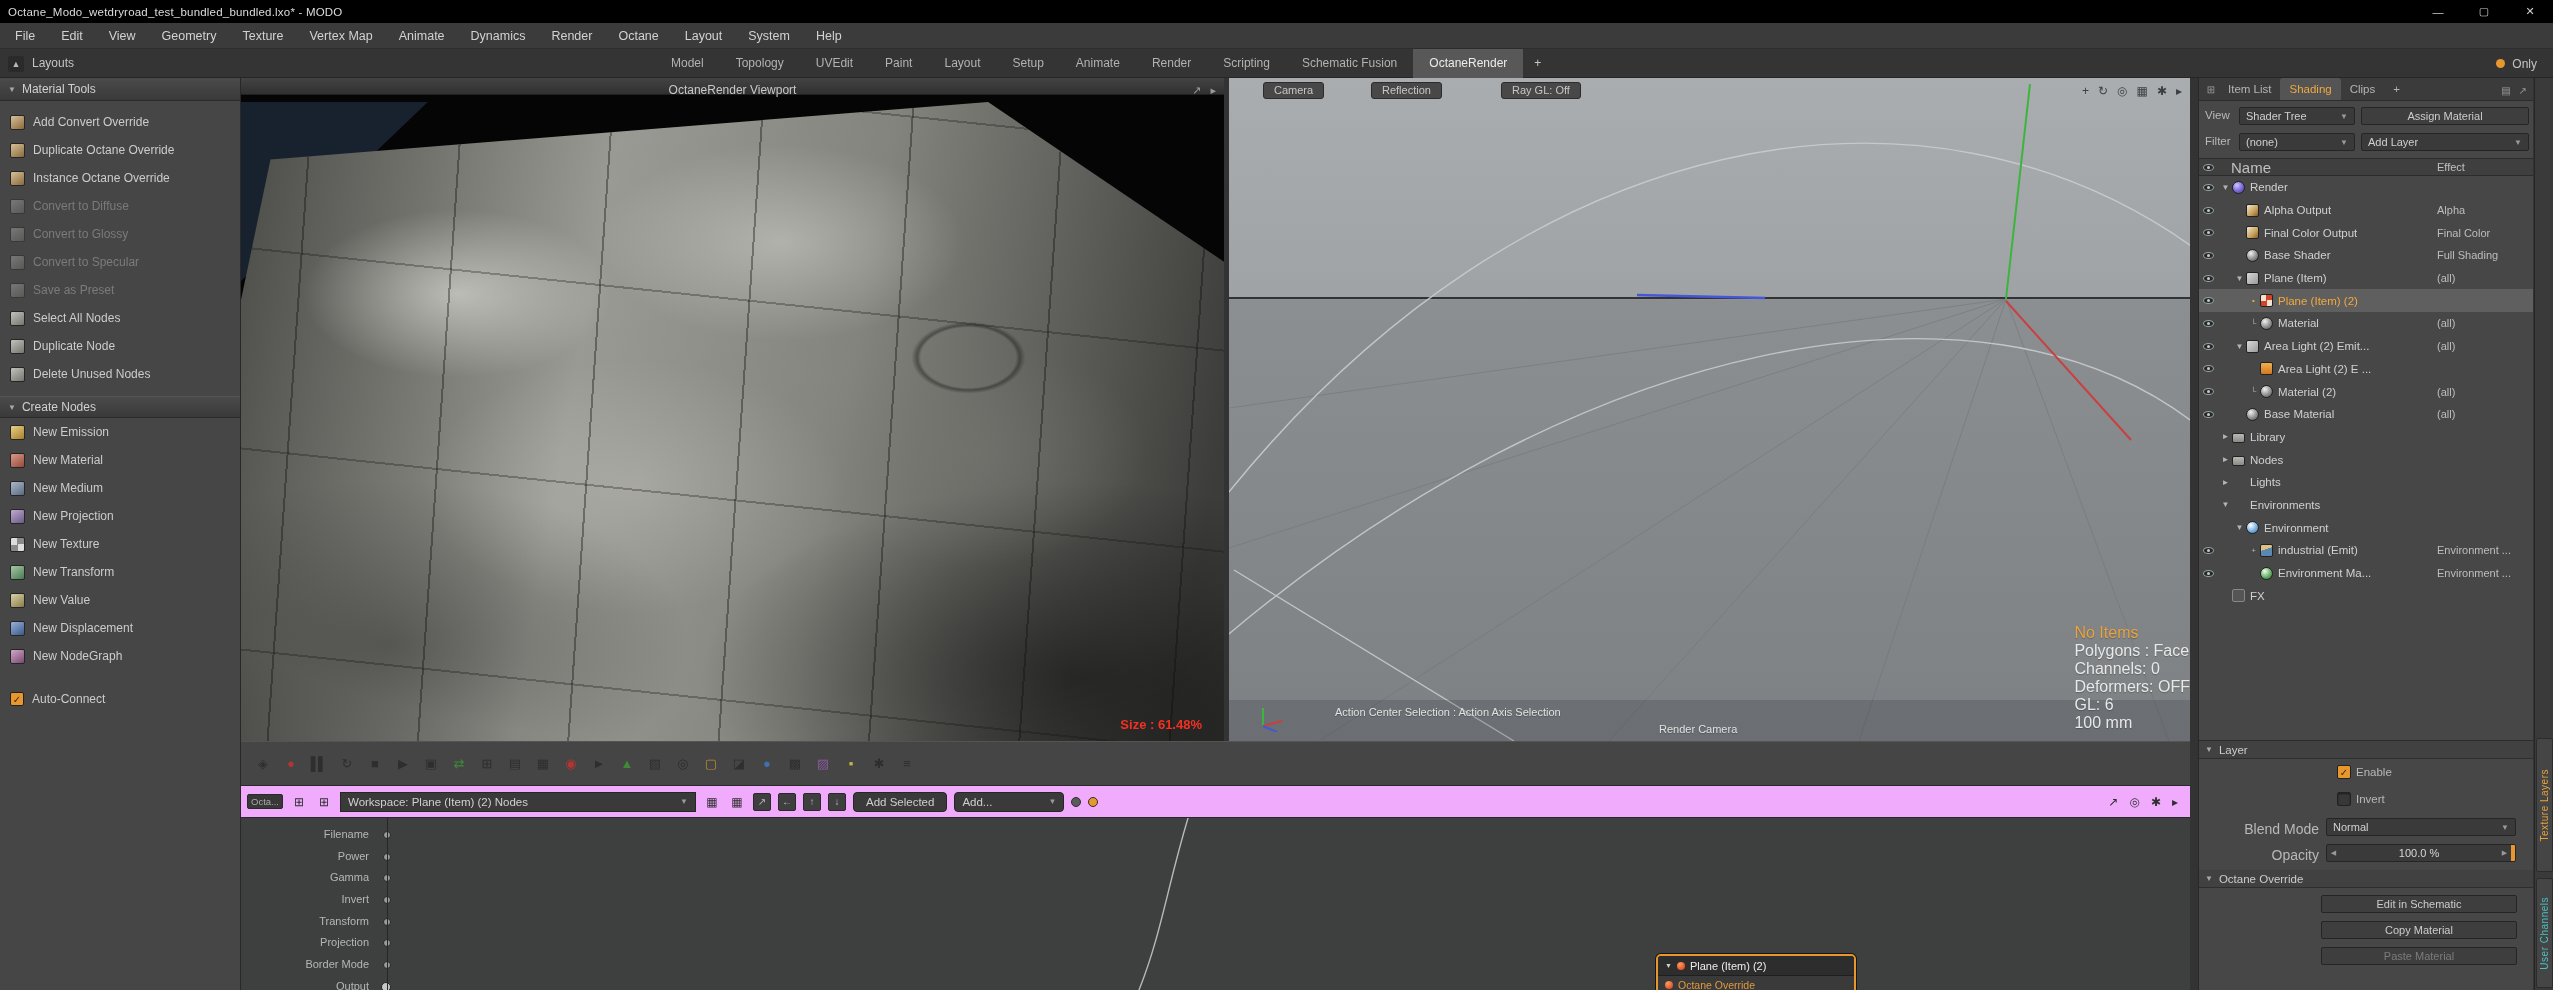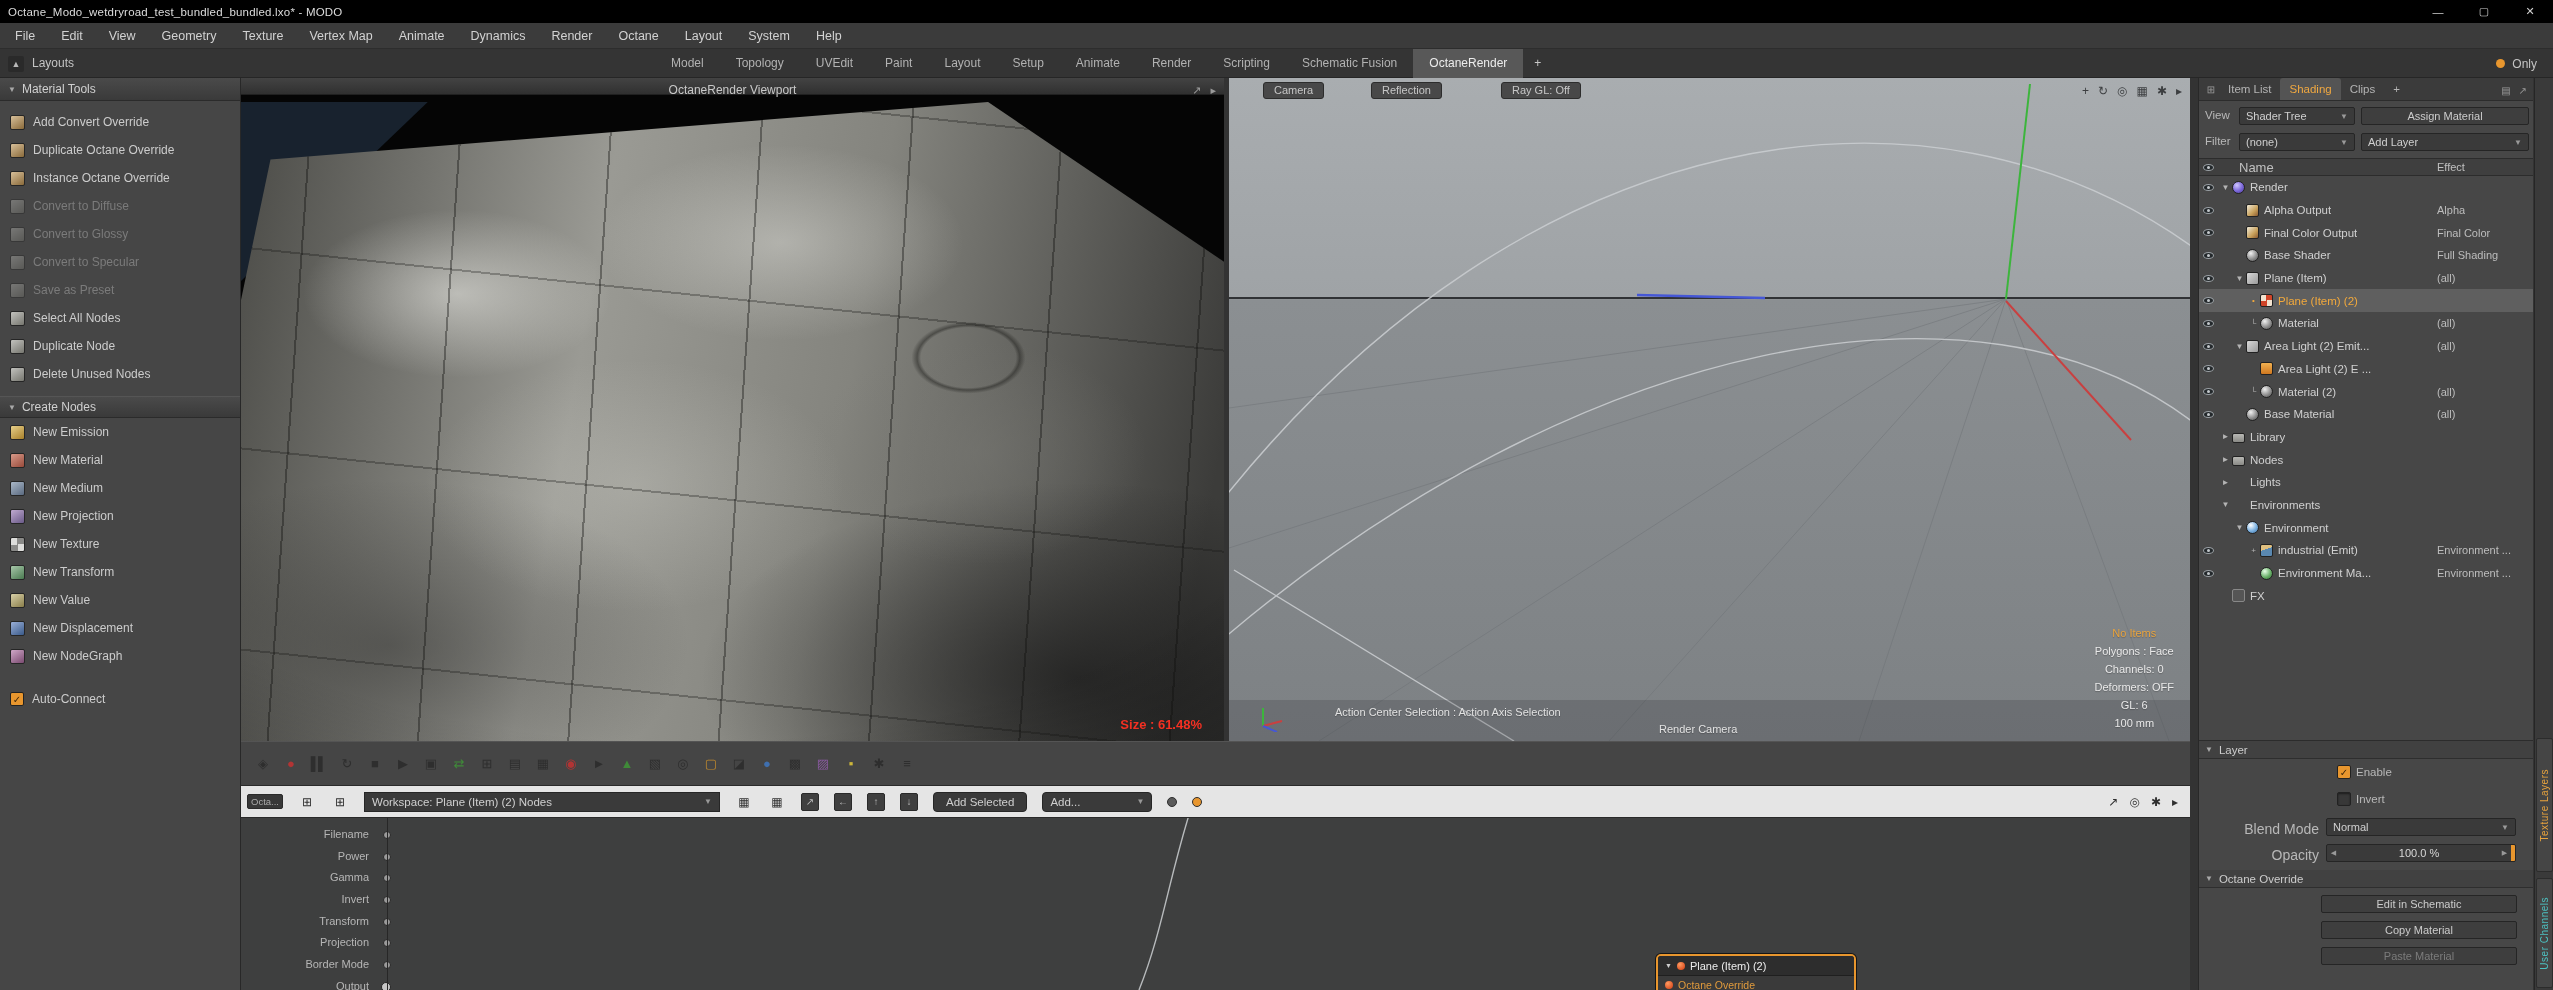--- a/index.html
+++ b/index.html
@@ -73,36 +73,36 @@
       radial-gradient(240px 160px at 75% 55%, rgba(120,120,115,.50), transparent 70%),
       radial-gradient(400px 220px at 15% 85%, rgba(60,60,58,.60), transparent 75%),
       radial-gradient(500px 260px at 85% 90%, rgba(25,25,25,.75), transparent 75%),
       linear-gradient(100deg,#4a4a46,#9a9a94 35%,#84847e 60%,#3c3c3a 95%)}
   .szlbl{position:absolute;right:22px;bottom:9px;color:#f53022;font-size:13px;font-weight:bold}
 
   
   .vp3{position:absolute;left:1229px;top:78px;width:961px;height:663px;overflow:hidden;background:linear-gradient(#a9adb0,#9fa3a6 33%,#8b8f92 33.5%,#7d8184)}
   .vtab{position:absolute;top:4px;height:17px;line-height:15px;padding:0 10px;background:rgba(58,58,58,.88);border:1px solid #2c2c2c;border-radius:3px;color:#c6c6c6;font-size:11px}
   .vpic{position:absolute;right:8px;top:6px;display:flex;gap:9px;color:#3c3e40;font-size:12px}
-  .vstats{position:absolute;right:16px;top:546px;text-align:center;font-size:11px;color:#e9e9e9;line-height:18px;text-shadow:0 1px 1px rgba(0,0,0,.25)}
+  .vstats{position:absolute;right:0;top:546px;text-align:left;font-size:16px;color:#e9e9e9;line-height:18px;text-shadow:0 1px 1px rgba(0,0,0,.25)}
   .vstats span{display:block}
   .oi{color:#e8a33d}
   .vband{position:absolute;left:0;right:0;top:622px;height:41px;background:rgba(25,29,33,.18)}
   .vaction{position:absolute;left:106px;top:628px;font-size:11px;color:#e2e2e2;text-shadow:0 1px 1px rgba(0,0,0,.25)}
   .vcam{position:absolute;left:430px;top:645px;font-size:11px;color:#e2e2e2;text-shadow:0 1px 1px rgba(0,0,0,.25)}
   .vaxis{position:absolute;left:26px;top:624px}
 
   
   .astrip{position:absolute;left:241px;top:741px;width:1949px;height:45px;background:#454545;border-top:1px solid #545454;border-bottom:1px solid #2a2a2a;display:flex;align-items:center;gap:6px;padding-left:10px}
   .ti{width:22px;height:22px;display:flex;align-items:center;justify-content:center;font-size:13px;color:#2e2e2e;letter-spacing:-2px}
   .ti.red{color:#b23434}.ti.grn{color:#3f8a38}.ti.blu{color:#3f6fae}.ti.amb{color:#c08a2e}.ti.pur{color:#8a5aa0}.ti.yel{color:#cdb63a}
 
   
   .schem{position:absolute;left:241px;top:786px;width:1949px;bottom:0;background:#3e3f3f}
-  .sbar{height:32px;background:#e5e5e5;border-bottom:1px solid #292929;display:flex;align-items:center;gap:15px;padding-left:6px;position:relative}
+  .sbar{height:32px;background:#f0abfc;border-bottom:1px solid #292929;display:flex;align-items:center;gap:7px;padding-left:6px;position:relative}
   .stag{background:#383838;border:1px solid #2a2a2a;border-radius:2px;font-size:9.5px;color:#aaa;padding:1px 3px;white-space:nowrap}
   .sic{width:18px;height:18px;display:flex;align-items:center;justify-content:center;color:#2f2f2f;font-size:12px}
   .sic.boxed{background:#3f3f3f;border:1px solid #2a2a2a;border-radius:2px;color:#bdbdbd;font-size:10px}
   .wsdd{width:356px;height:20px;background:#3a3a3a;border:1px solid #262626;border-radius:0;display:flex;align-items:center;padding:0 7px;font-size:11.5px;color:#d0d0d0}
   .car{margin-left:auto;font-size:8px;color:#999;padding-left:6px}
   .sbtn{height:20px;background:#3a3a3a;border:1px solid #262626;border-radius:4px;display:flex;align-items:center;padding:0 12px;font-size:11.5px;color:#cfcfcf}
   .adddd{width:110px;padding:0 7px}
   .sdot{width:10px;height:10px;border-radius:50%;background:#5a5a5a;border:1px solid #2e2e2e;flex:none}
   .sdot.or{background:#e8962e}
   .srights{position:absolute;right:12px;display:flex;gap:11px;color:#2f2f2f;font-size:12px}
@@ -125,21 +125,21 @@
   .rtab{padding:0 9px;line-height:22px;font-size:11.5px;color:#b4b4b4}
   .rtab.active{background:#545454;color:#f0a840;border-radius:3px 3px 0 0}
   .rtabic{width:16px;height:22px;display:flex;align-items:center;justify-content:center;color:#9a9a9a;font-size:10px}
   .rtabr{position:absolute;right:6px;bottom:4px;display:flex;gap:8px;color:#9a9a9a;font-size:10px}
   .ctl{position:absolute;display:flex;align-items:center;gap:5px}
   .rlbl{font-size:11.5px;color:#b8b8b8;white-space:nowrap}
   .dd{height:18px;background:#3a3a3a;border:1px solid #252525;border-radius:2px;display:flex;align-items:center;padding:0 6px;font-size:11px;color:#d0d0d0;white-space:nowrap}
   .rbtn{height:18px;background:#3e3e3e;border:1px solid #252525;border-radius:2px;display:flex;align-items:center;justify-content:center;font-size:11px;color:#ccc;white-space:nowrap}
   .rbtn.dis{color:#7c7c7c}
   .thead{position:absolute;left:0;top:80px;right:0;height:18px;background:#3f3f3f;border-top:1px solid #2c2c2c;border-bottom:1px solid #2c2c2c;display:flex;align-items:center}
-  .hname{margin-left:22px;font-size:13px;color:#c0c0c0}
+  .hname{margin-left:14px;font-size:15px;color:#c0c0c0}
   .heff{position:absolute;left:238px;font-size:11px;color:#c0c0c0}
   .tree{position:absolute;left:0;top:98px;right:0}
   .trow{height:22.7px;display:flex;align-items:center;position:relative}
   .trow.sel{background:#5f5f5f}
   .eyec{width:18px;display:flex;justify-content:center;flex:none}
   .eye{display:block;width:11px;height:7px;border-radius:50%;background:#23282b;border:1px solid #9aa0a4;position:relative}
   .eye::after{content:"";position:absolute;left:3px;top:1px;width:3px;height:3px;border-radius:50%;background:#c4c9cc}
   .noeye .eye{visibility:hidden}
   .ind{flex:none}
   .lv0 .ind{width:2px}.lv1 .ind{width:16px}.lv2 .ind{width:30px}

